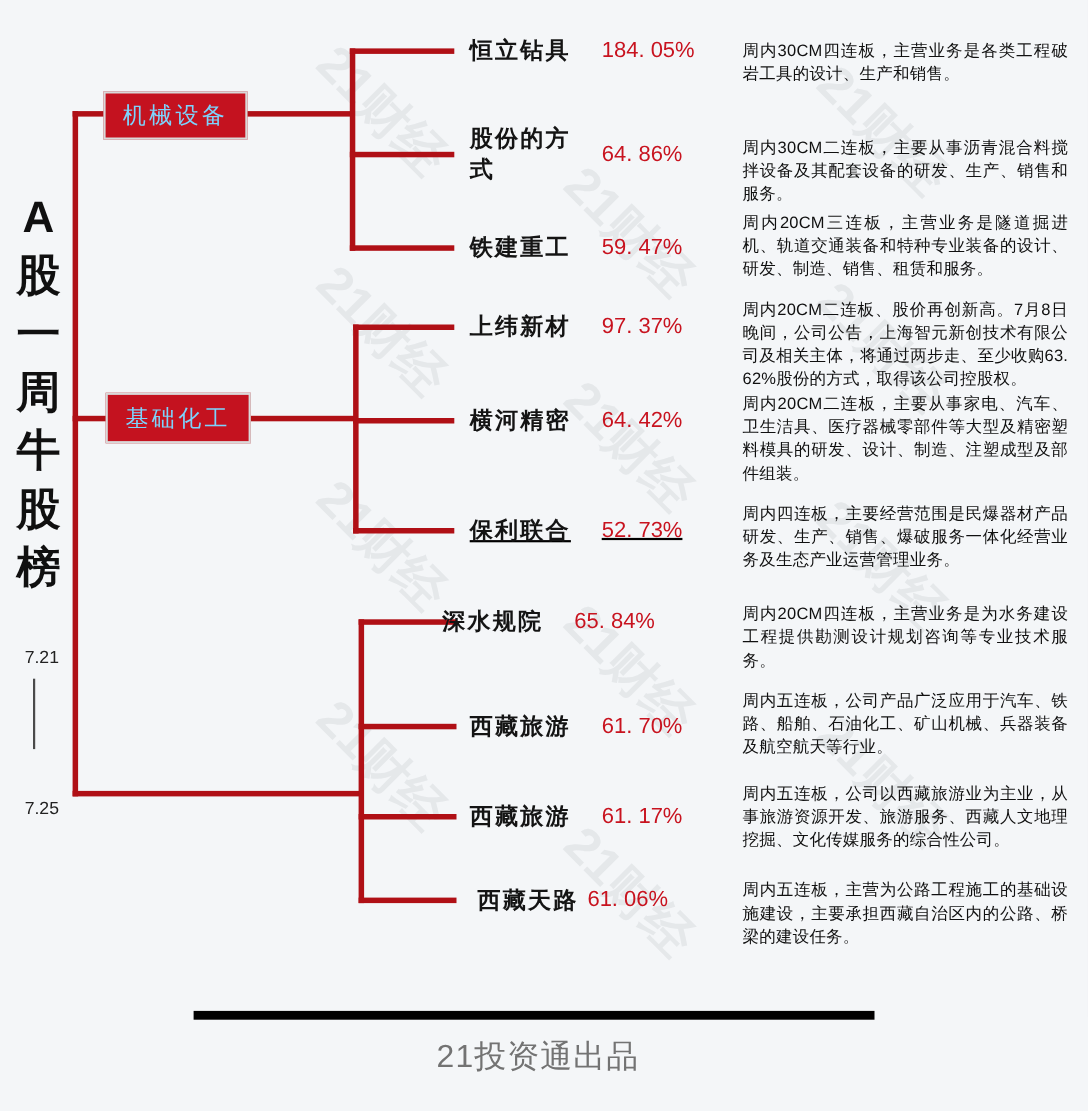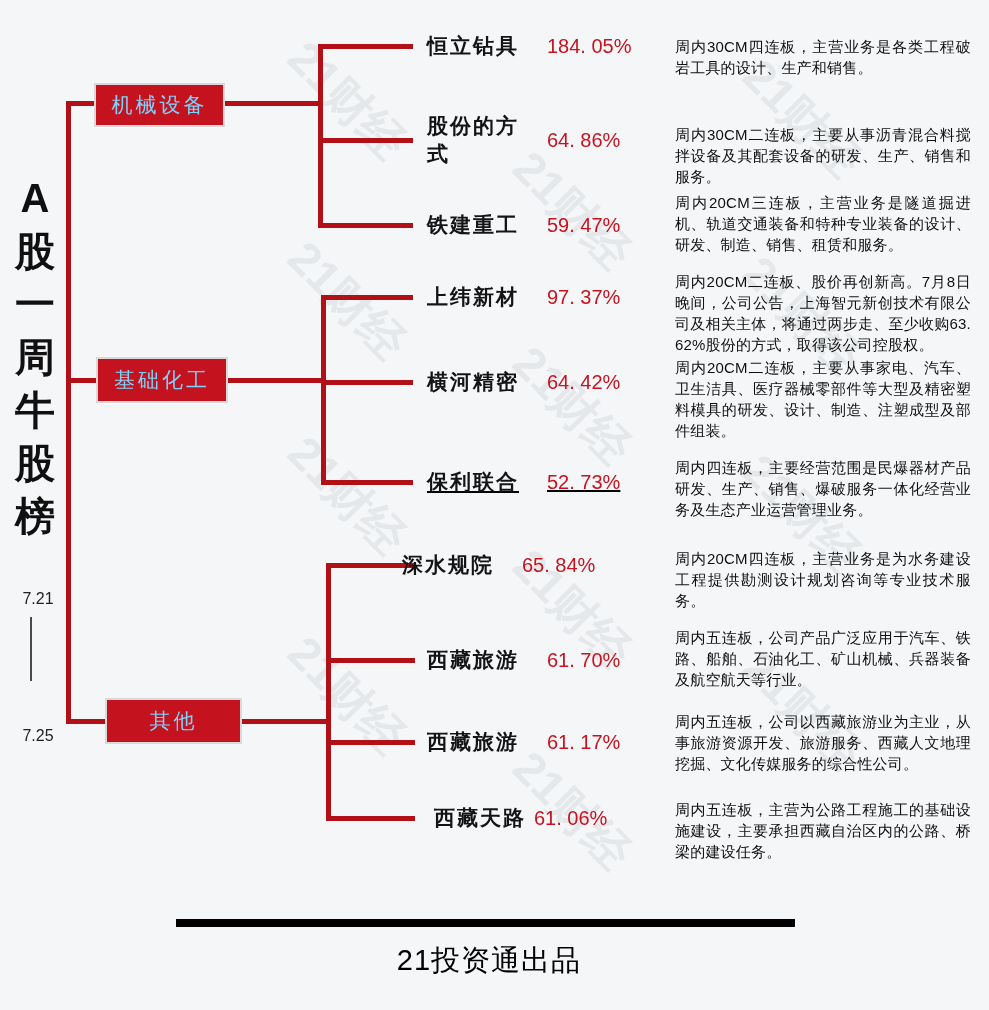--- a/index.html
+++ b/index.html
@@ -32,21 +32,21 @@
   .stock-name{font-size:21px;font-weight:600;letter-spacing:2px;color:#141414;width:112px;}
   .stock-pct{font-size:20px;font-weight:500;color:#c8131f;margin-left:8px;white-space:nowrap;}
 
   
   .desc{position:absolute;left:675px;width:296px;font-size:15px;line-height:21px;
         color:#101010;letter-spacing:0.2px;text-align:justify;}
 
   
   .footer-bar{position:absolute;left:176px;top:919px;width:619px;height:8px;background:#000;}
   .footer-label{position:absolute;left:0;top:941px;width:978px;text-align:center;
-                font-size:29px;color:#000000;letter-spacing:1px;}
+                font-size:29px;color:#737373;letter-spacing:1px;}
 </style>
 </head>
 <body>
 
 <div class="canvas">
 
   <span class="wm" style="left:275px;top:70px;">21财经</span>
   <span class="wm" style="left:500px;top:180px;">21财经</span>
   <span class="wm" style="left:730px;top:88px;">21财经</span>
   <span class="wm" style="left:275px;top:270px;">21财经</span>
@@ -89,21 +89,20 @@
 
   <div class="ln" style="left:66px;top:719px;width:264px;height:5px;"></div>
   <div class="ln" style="left:326px;top:563px;width:5px;height:258px;"></div>
   <div class="ln" style="left:326px;top:563px;width:89px;height:5px;"></div>
   <div class="ln" style="left:326px;top:658px;width:89px;height:5px;"></div>
   <div class="ln" style="left:326px;top:740px;width:89px;height:5px;"></div>
   <div class="ln" style="left:326px;top:816px;width:89px;height:5px;"></div>
 
   <div class="cat" style="left:94px;top:83px;width:131px;height:44px;">机械设备</div>
   <div class="cat" style="left:96px;top:357px;width:132px;height:46px;">基础化工</div>
-  <div class="cat" style="left:105px;top:698px;width:137px;height:46px;">其他</div>
 
   <div class="row" style="left:427px;top:32px;">
     <span class="stock-name">恒立钻具</span>
     <span class="stock-pct">184. 05%</span>
   </div>
   <div class="row" style="left:427px;top:126px;">
     <span class="stock-name">股份的方式</span>
     <span class="stock-pct">64. 86%</span>
   </div>
   <div class="row" style="left:427px;top:211px;">

